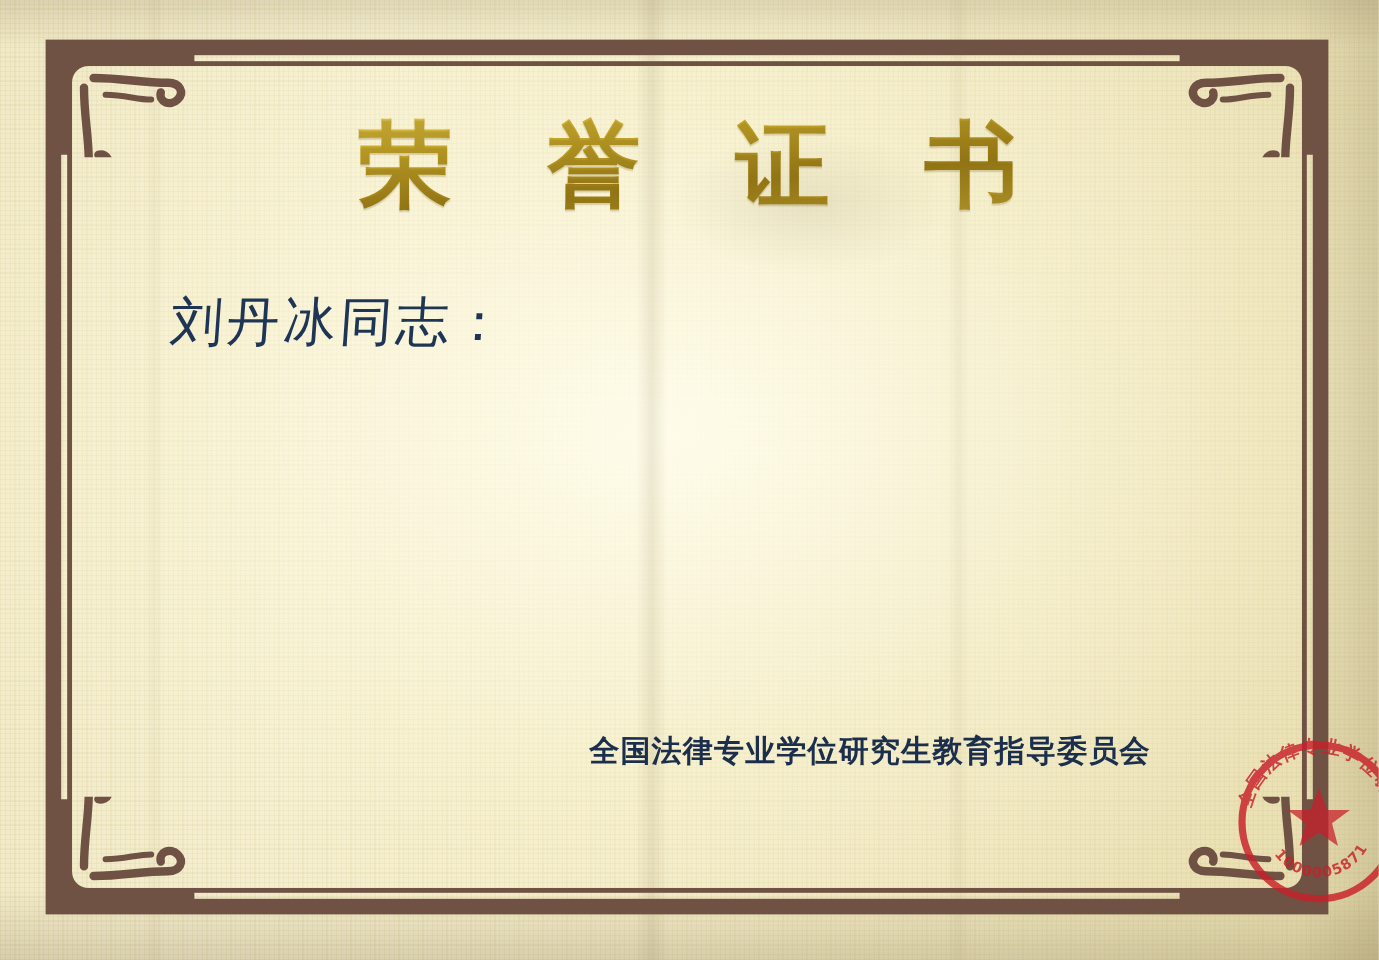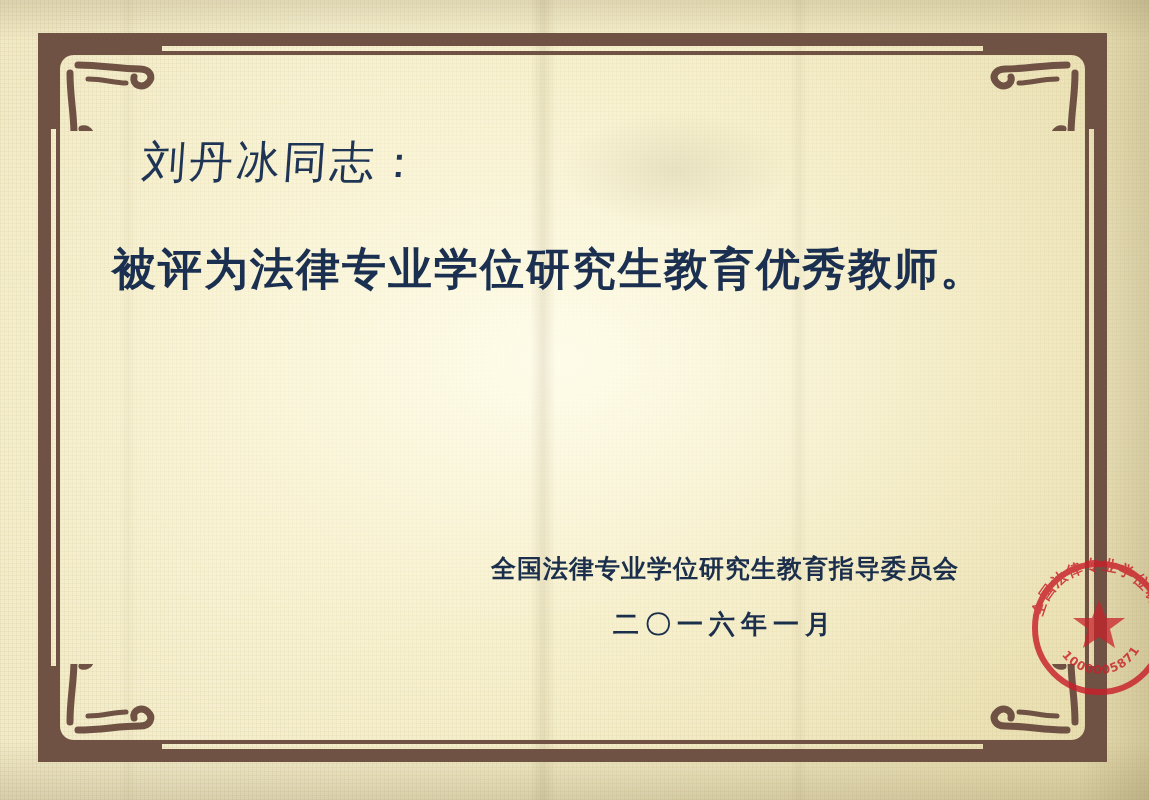--- a/index.html
+++ b/index.html
@@ -224,28 +224,27 @@
     <svg viewBox="0 0 120 92">
       <path d="M2 2 L118 2 L118 16 L30 16 C22 16 16 22 16 30 L16 90 L2 90 Z" fill="#6f5244"></path>
       <path d="M34 26 C58 26 74 30 96 30 C106 30 110 38 104 44 C98 50 88 46 90 38" fill="none" stroke="#6f5244" stroke-width="7" stroke-linecap="round"></path>
       <path d="M26 34 C26 58 30 74 30 96 C30 106 38 110 44 104 C50 98 46 88 38 90" fill="none" stroke="#6f5244" stroke-width="7" stroke-linecap="round"></path>
       <path d="M44 40 C60 40 70 44 82 44" fill="none" stroke="#6f5244" stroke-width="5" stroke-linecap="round"></path>
     </svg>
   </div>
 
   <div class="content">
 
+    <div class="title">荣 誉 证 书</div>
 
     <div class="salutation">刘丹冰同志：</div>
 
-    <div class="body-text">被评为法律专业学位研究生教育优秀教师。</div>
 
     <div class="signature-block">
       <div class="issuer">全国法律专业学位研究生教育指导委员会</div>
-      <div class="issue-date">二〇一六年一月</div>
 
       <div class="seal">
         <svg viewBox="0 0 152 152">
           <defs>
             <path id="sealArcTop" d="M 18 76 A 58 58 0 1 1 134 76"></path>
             <path id="sealArcBottom" d="M 30 76 A 46 46 0 0 0 122 76"></path>
           </defs>
           <circle cx="76" cy="76" r="64" fill="none" stroke="#c8202a" stroke-width="6"></circle>
           <text font-family="DejaVu Sans, sans-serif" font-size="15" font-weight="bold" fill="#c8202a" letter-spacing="1.5">
             <textPath href="#sealArcTop" startOffset="6%">全国法律专业学位研究生教育指导委员会</textPath>

